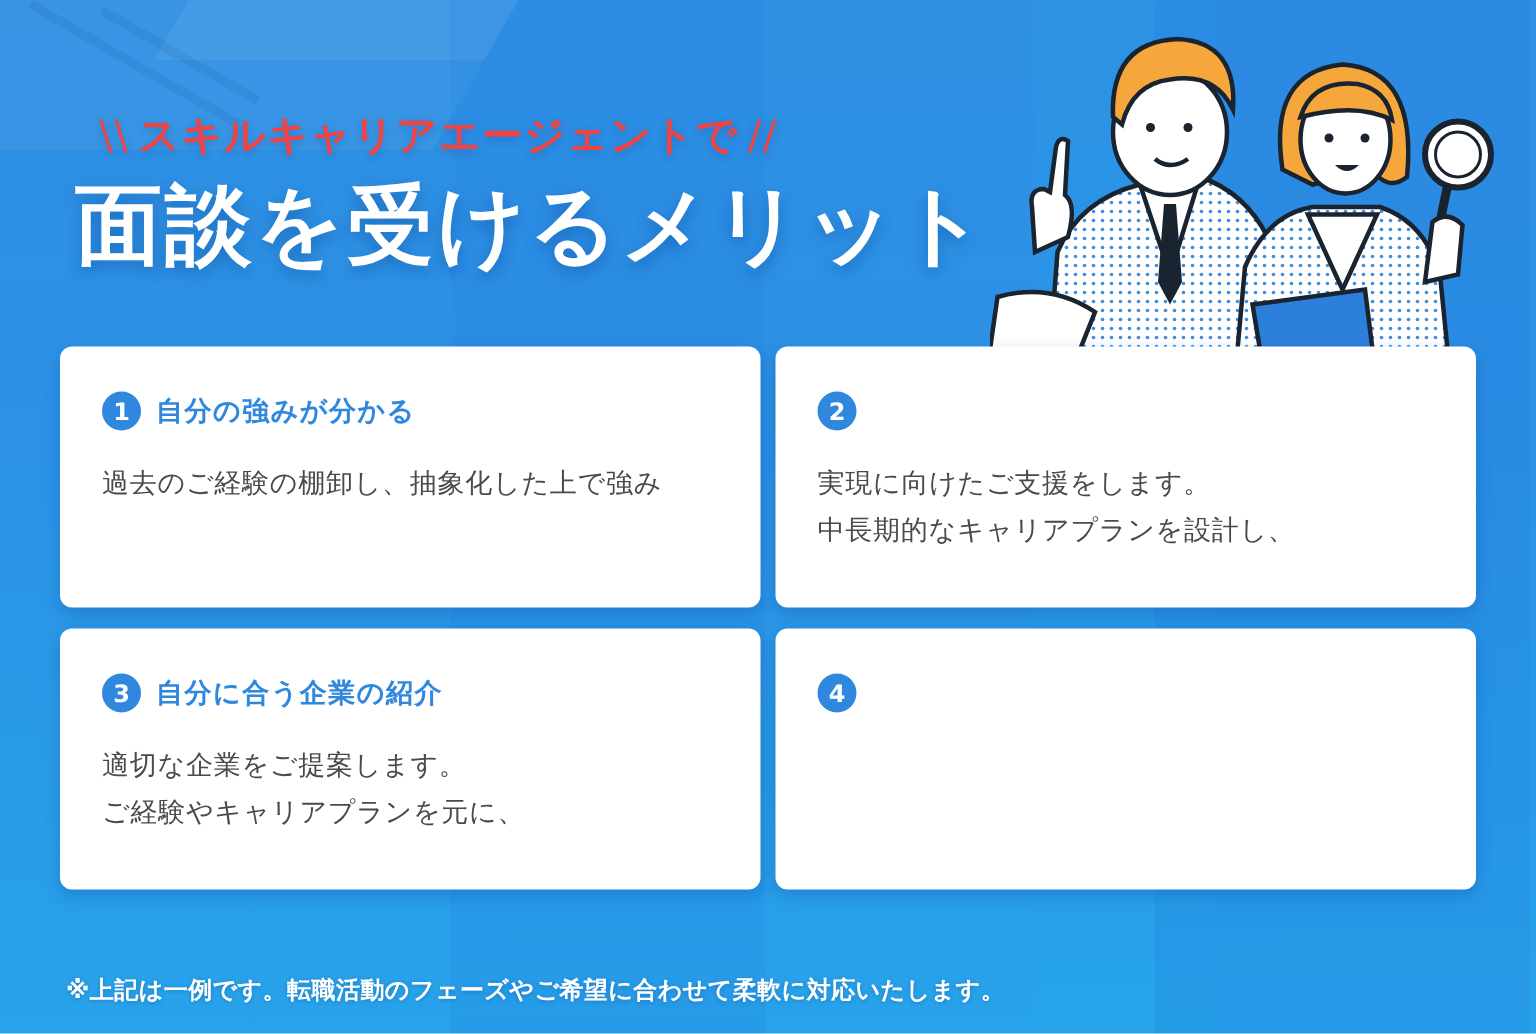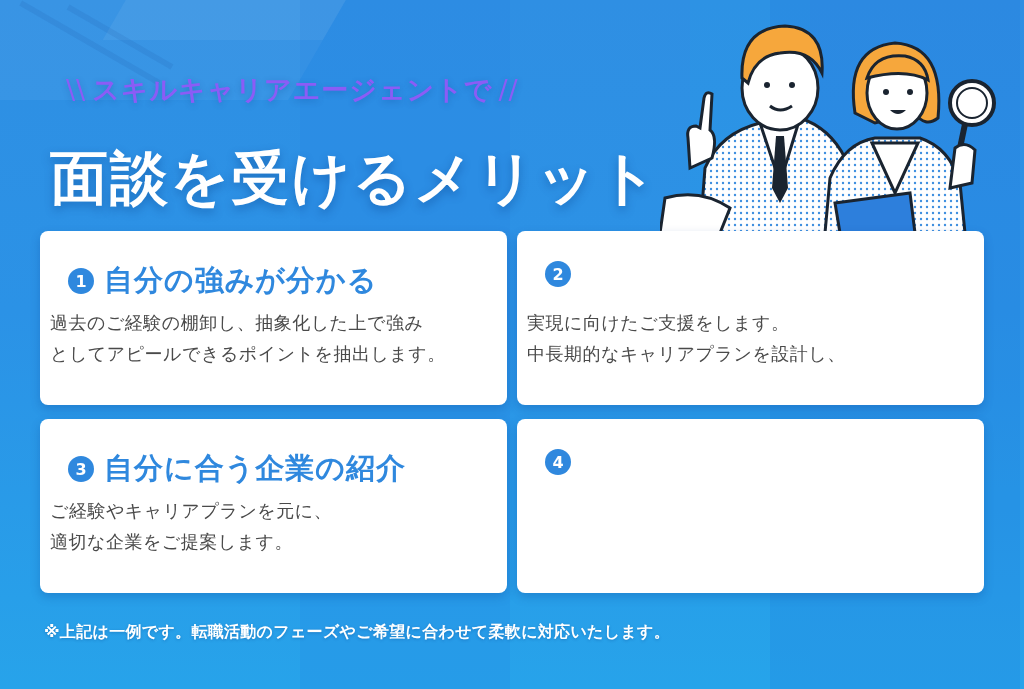--- a/index.html
+++ b/index.html
@@ -8,60 +8,59 @@
     font-family: "DejaVu Sans", "Liberation Sans", sans-serif;
     background: linear-gradient(180deg, #2f8fe3 0%, #2b92e6 45%, #27a3ea 100%);
   }
   .bg-deco { position: absolute; inset: 0; overflow: hidden; pointer-events: none; }
   .bg-deco .plate { position: absolute; background: rgba(255,255,255,0.05); transform: skewX(-30deg); }
   .bg-deco .stripe { position: absolute; background: rgba(20,70,150,0.10); transform: rotate(30deg); height: 6px; }
   .bg-deco .col { position: absolute; top: 0; bottom: 0; background: rgba(30,110,220,0.18); }
 
   .kicker {
     position: absolute; left: 60px; top: 72px;
-    color: #8b5cf6; font-size: 27px; font-weight: bold; letter-spacing: 1px;
+    color: #ef4444; font-size: 27px; font-weight: bold; letter-spacing: 1px;
     text-shadow: 0 2px 6px rgba(0,50,120,0.25);
     white-space: nowrap;
   }
   .kicker .slash { font-weight: normal; margin: 0 6px; }
   .title {
     position: absolute; left: 50px; top: 112px;
     color: #fff; font-size: 58px; font-weight: bold; letter-spacing: 2px;
     text-shadow: 0 4px 10px rgba(0,50,120,0.35);
     white-space: nowrap;
-    margin-top: 28px;
   }
 
   .illustration { position: absolute; left: 660px; top: 18px; width: 345px; height: 215px; }
 
   .card {
     position: absolute; background: #fff; border-radius: 8px;
     box-shadow: 0 4px 10px rgba(10,60,140,0.25);
     width: 467px; height: 174px; box-sizing: border-box;
   }
   .card .head { position: absolute; left: 28px; top: 30px; display: flex; align-items: center; }
   .card .num {
     width: 26px; height: 26px; border-radius: 50%;
     background: #2f88de; color: #fff; font-size: 16px; font-weight: bold;
     display: flex; align-items: center; justify-content: center; margin-right: 10px;
   }
-  .card .head-label { color: #2f88de; font-size: 29px; font-weight: bold; letter-spacing: 1px; }
+  .card .head-label { color: #2f88de; font-size: 18px; font-weight: bold; letter-spacing: 1px; }
   .card .desc {
-    position: absolute; left: 10px; top: 76px; right: 20px;
+    position: absolute; left: 28px; top: 76px; right: 20px;
     color: #4a4a4a; font-size: 18px; line-height: 31px; letter-spacing: 0.5px;
   }
   .card .desc span { display: block; white-space: nowrap; }
 
   #c1 { left: 40px; top: 231px; }
   #c2 { left: 517px; top: 231px; }
   #c3 { left: 40px; top: 419px; }
   #c4 { left: 517px; top: 419px; }
 
   .note {
-    position: absolute; left: 44px; top: 622px;
+    position: absolute; left: 44px; top: 650px;
     color: #fff; font-size: 16px; font-weight: bold; letter-spacing: 0.3px;
     text-shadow: 0 1px 3px rgba(0,50,120,0.3);
     white-space: nowrap;
   }
 </style>
 </head>
 <body>
 
 <div class="bg-deco">
   <div class="plate" style="left:-40px; top:-10px; width:360px; height:110px;"></div>
@@ -118,42 +117,41 @@
   <path d="M290 170 L295 130 Q305 122 315 132 L312 165 Z" fill="#ffffff" stroke="#1a2430" stroke-width="3"></path>
 </svg>
 
 <div class="card" id="c1">
   <div class="head">
     <div class="num">1</div>
     <div class="head-label">自分の強みが分かる</div>
   </div>
   <div class="desc">
     <span>過去のご経験の棚卸し、抽象化した上で強み</span>
-    <span>としてアピールできるポイントを抽出します。</span>
   </div>
 </div>
 
 <div class="card" id="c2">
   <div class="head">
     <div class="num">2</div>
   </div>
   <div class="desc">
     <span>実現に向けたご支援をします。</span>
     <span>中長期的なキャリアプランを設計し、</span>
   </div>
 </div>
 
 <div class="card" id="c3">
   <div class="head">
     <div class="num">3</div>
     <div class="head-label">自分に合う企業の紹介</div>
   </div>
   <div class="desc">
+    <span>適切な企業をご提案します。</span>
     <span>ご経験やキャリアプランを元に、</span>
-    <span>適切な企業をご提案します。</span>
   </div>
 </div>
 
 <div class="card" id="c4">
   <div class="head">
     <div class="num">4</div>
   </div>
 </div>
 
 <div class="note">※上記は一例です。転職活動のフェーズやご希望に合わせて柔軟に対応いたします。</div>

